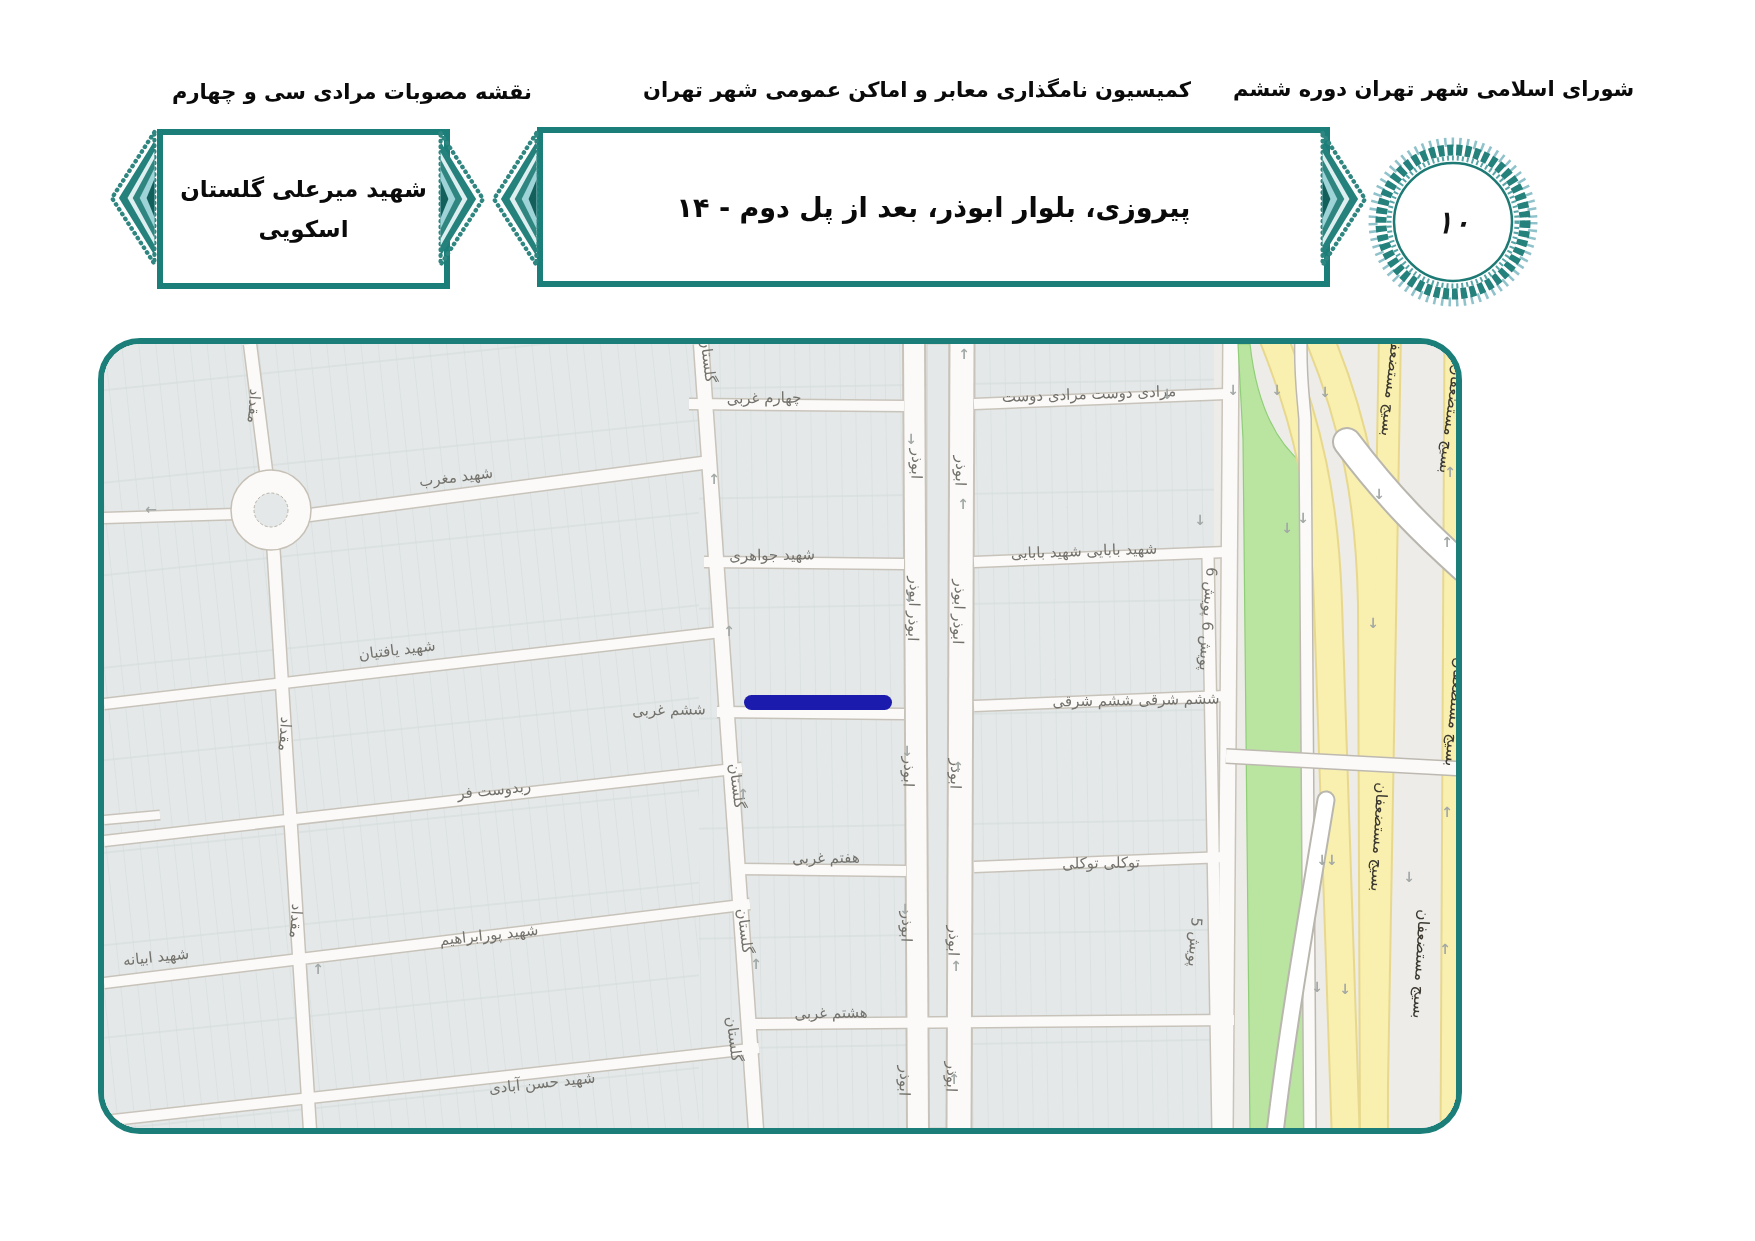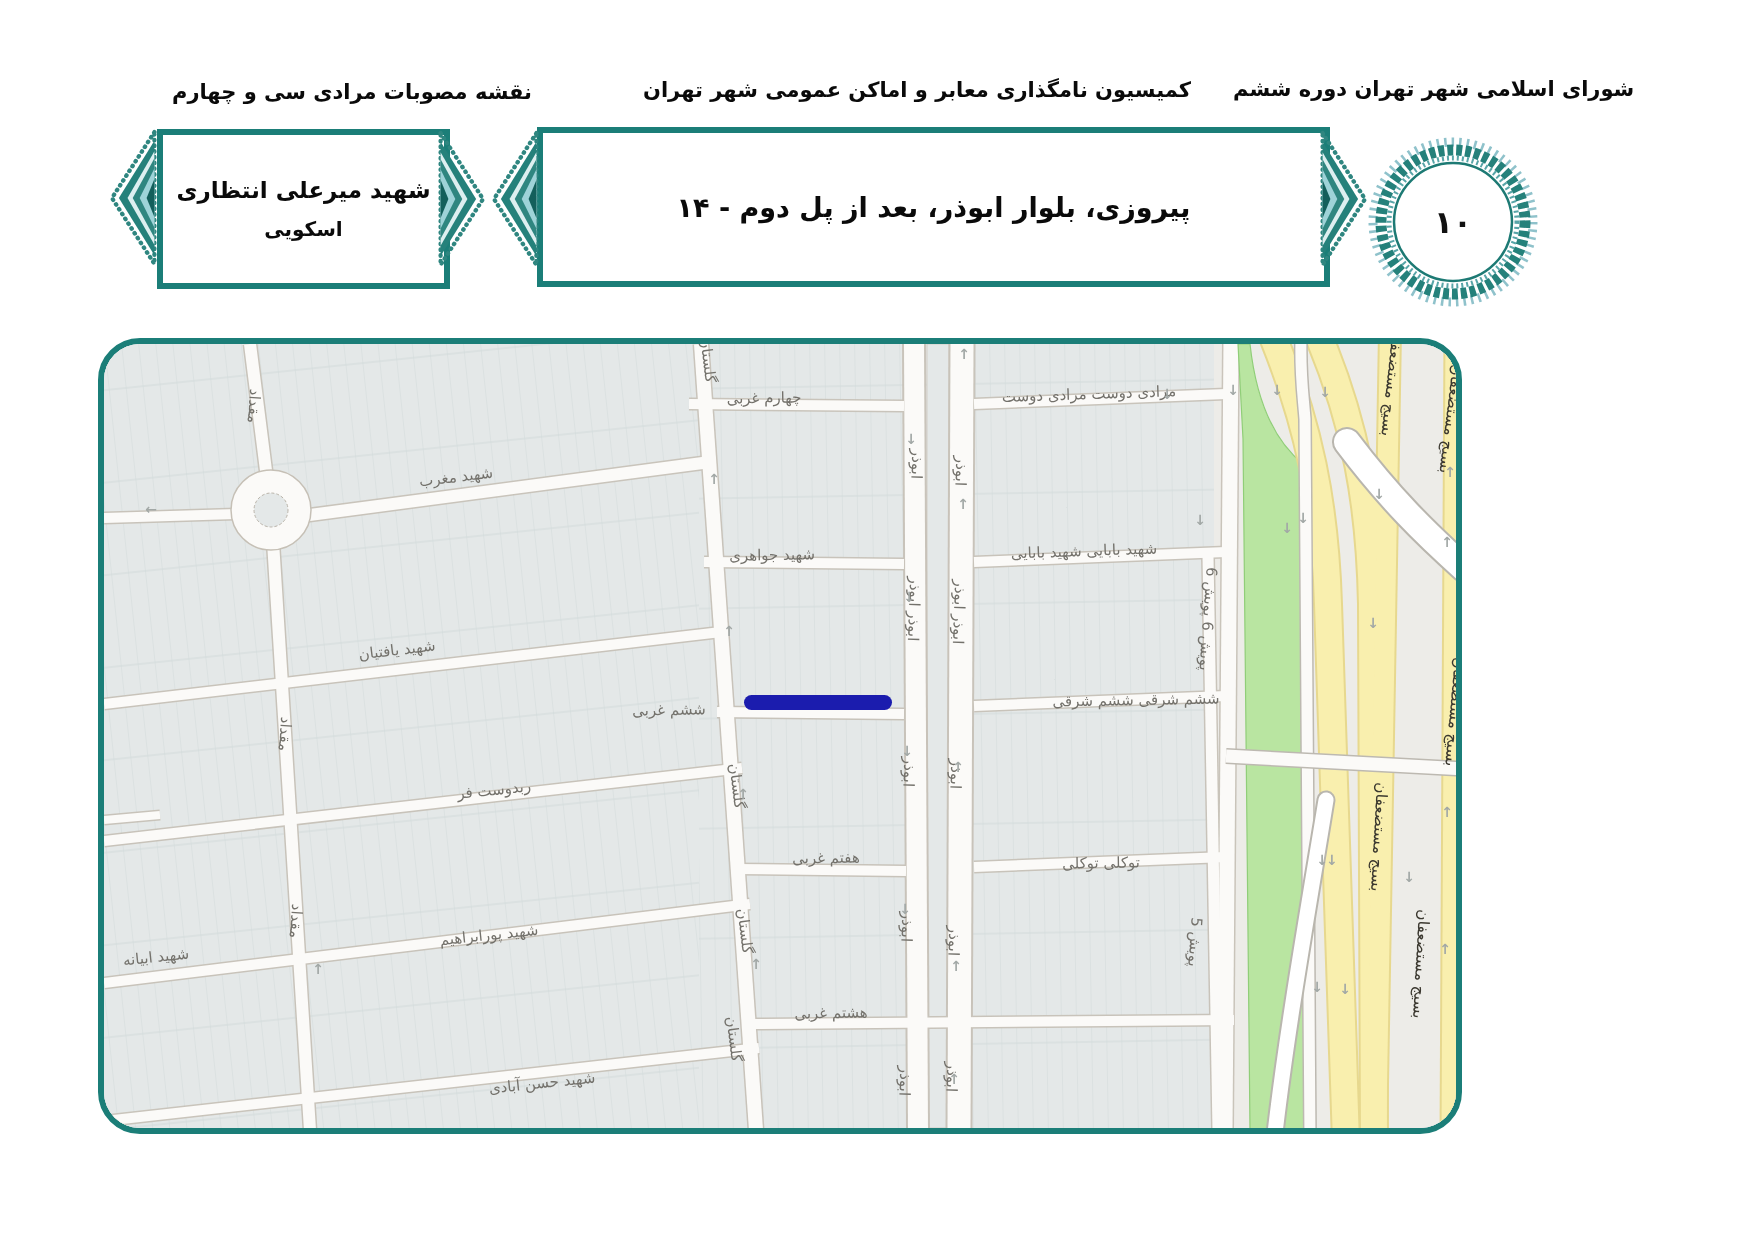--- a/index.html
+++ b/index.html
@@ -5,21 +5,21 @@
   html,body{margin:0;padding:0;background:#ffffff;}
   .page{position:relative;width:1755px;height:1241px;background:#fff;overflow:hidden;
         font-family:"DejaVu Sans",sans-serif;}
   .htitle{position:absolute;font-weight:bold;font-size:21px;color:#0a0a0a;white-space:nowrap;direction:rtl;}
   .tealbox{position:absolute;border:6px solid #1b7e78;background:#fff;display:flex;flex-direction:column;
            align-items:center;justify-content:center;text-align:center;direction:rtl;}
   .tealbox .bt{font-weight:bold;color:#0a0a0a;white-space:nowrap;}
   .orn{position:absolute;}
   .medallion{position:absolute;}
   .mednum{position:absolute;left:0;top:0;width:100%;height:100%;display:flex;align-items:center;
-           justify-content:center;font-weight:bold;font-size:31px;color:#111;}
+           justify-content:center;font-weight:bold;font-size:31px;color:#111;font-style:italic;}
   .mapwrap{position:absolute;left:98px;top:338px;width:1352px;height:784px;border:6px solid #1b7e78;
            border-radius:42px;overflow:hidden;background:#e4e8e8;}
   .mapwrap svg.base{position:absolute;left:0;top:0;width:100%;height:100%;}
   .lyr{position:absolute;left:0;top:0;width:100%;height:100%;}
   .ml{position:absolute;white-space:nowrap;color:#73716b;font-size:15px;direction:rtl;letter-spacing:.3px;}
   .ml.h{color:#3b382f;font-size:15.5px;}
   .ml.a{color:#a2a8a6;font-size:14px;font-weight:bold;letter-spacing:-2px;direction:ltr;}
   .bar{position:absolute;height:15px;width:148px;border-radius:8px;background:#1b1cae;}
   .hidden-defs{position:absolute;width:0;height:0;overflow:hidden;}
 </style>
@@ -39,22 +39,22 @@
   </defs>
 </svg>
 
 <div class="page">
 
   <div class="htitle" style="left:1233px;top:77px">شورای اسلامی شهر تهران دوره ششم</div>
   <div class="htitle" style="left:643px;top:78px">کمیسیون نامگذاری معابر و اماکن عمومی شهر تهران</div>
   <div class="htitle" style="left:172px;top:80px">نقشه مصوبات مرادی سی و چهارم</div>
 
   <div class="tealbox" style="left:157px;top:129px;width:281px;height:148px">
-    <div class="bt" style="font-size:23px">شهید میرعلی انتظاری</div>
-    <div class="bt" style="font-size:20px;margin-top:14px">اسکویی</div>
+    <div class="bt" style="font-size:23px">شهید میرعلی گلستان</div>
+    <div class="bt" style="font-size:23px;margin-top:14px">اسکویی</div>
   </div>
 
   <div class="tealbox" style="left:537px;top:127px;width:781px;height:148px">
     <div class="bt" style="font-size:27px">پیروزی، بلوار ابوذر، بعد از پل دوم - ۱۴</div>
   </div>
 
   <svg class="orn" style="left:105px;top:117px" width="52" height="162" viewBox="0 0 60 160">
       <use href="#lace"></use>
     </svg>
   <svg class="orn" style="left:438px;top:120px;transform:scaleX(-1)" width="52" height="158" viewBox="0 0 60 160">

